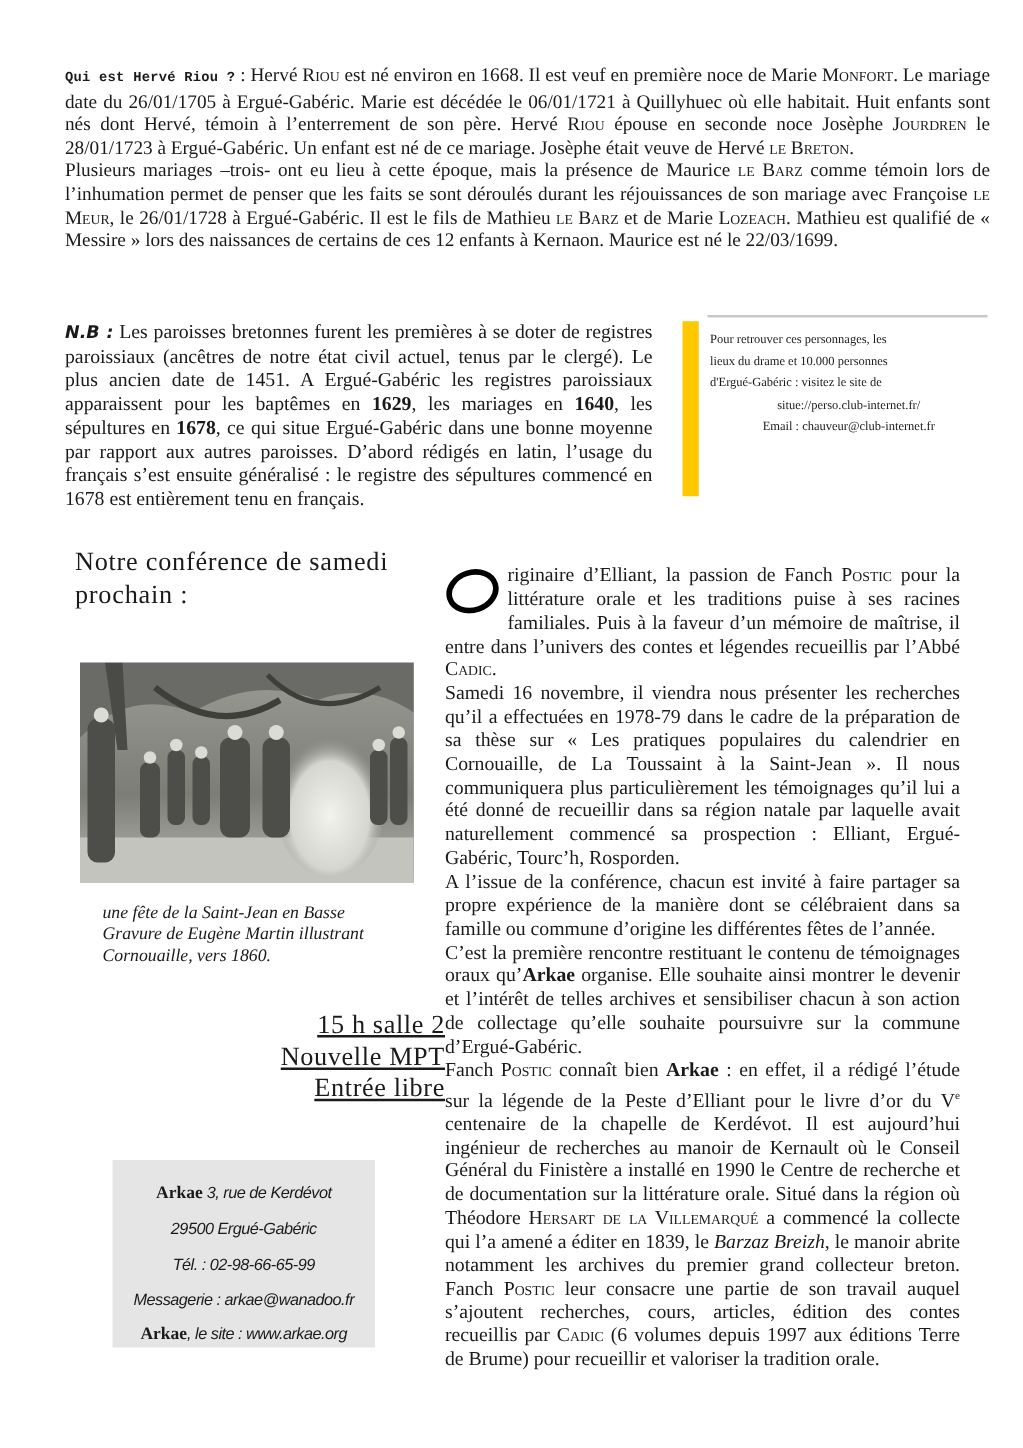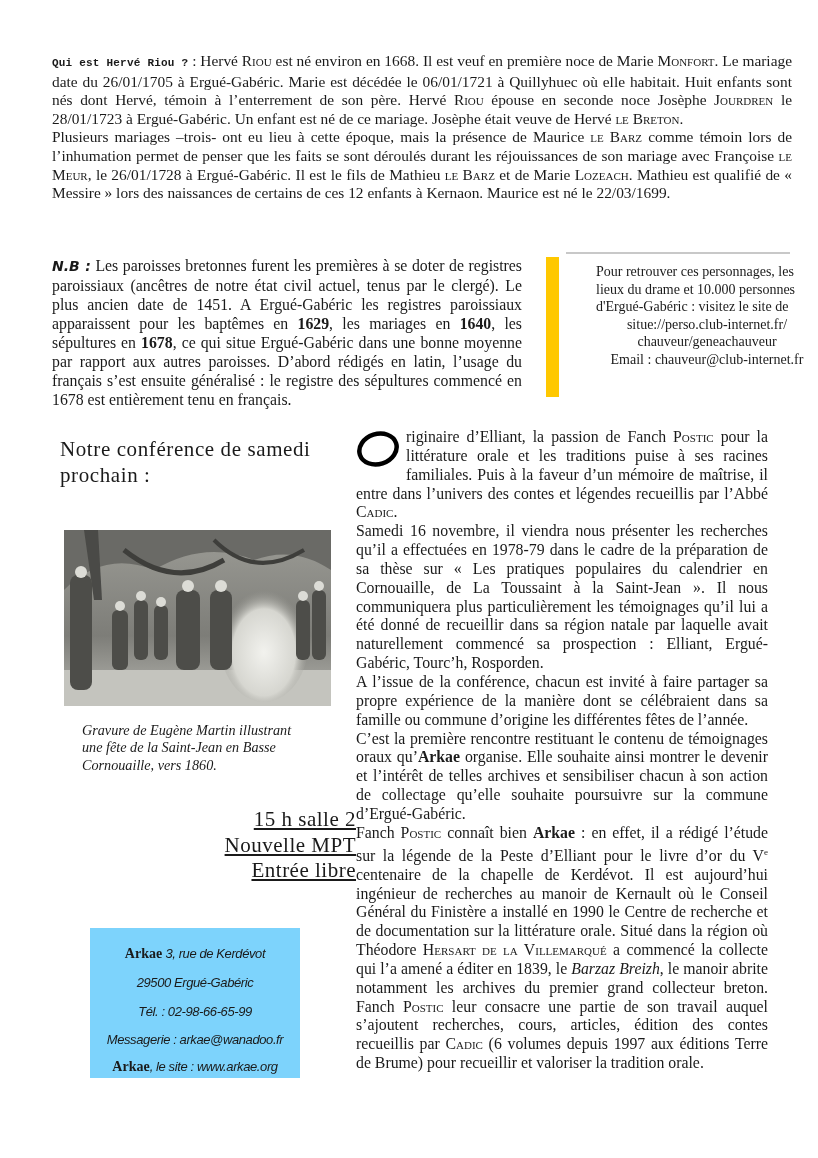--- a/index.html
+++ b/index.html
@@ -13,58 +13,57 @@
     #intro p { margin: 0; }
     .comic { font-family: Liberation Mono, monospace; font-weight: bold; font-size: 11px; letter-spacing: 0.2px; }
 
     
     #nb { left: 52px; top: 256px; width: 470px; font-size: 15.8px; line-height: 19px; text-align: justify; margin: 0; }
     .nb-label { font-family: "DejaVu Sans", sans-serif; font-weight: bold; font-style: italic; font-size: 14px; }
 
     
     #side-line { left: 566px; top: 252px; width: 224px; height: 2px; background: #c8c8c8; }
     #side-bar { left: 546px; top: 257px; width: 13px; height: 140px; background: #ffc800; }
-    #side-text { left: 596px; top: 263px; width: 222px; font-size: 14px; line-height: 17.6px; }
+    #side-text { left: 568px; top: 263px; width: 222px; font-size: 10px; line-height: 17.6px; }
     #side-text .l { display: block; }
     #side-text .c { display: block; text-align: center; }
 
     
     #conf-title { left: 60px; top: 436px; width: 296px; text-align: left; font-size: 21px; line-height: 26px; letter-spacing: 0.6px; }
     #engraving { left: 64px; top: 530px; width: 267px; height: 176px; background: #8a8a85; overflow: hidden; }
     #caption { left: 82px; top: 722px; width: 260px; font-style: italic; font-size: 14.2px; line-height: 17.4px; }
     #event { left: 60px; top: 807px; width: 296px; text-align: right; font-size: 21px; line-height: 25.5px; letter-spacing: 0.5px; text-decoration: underline; }
 
-    #contact { left: 90px; top: 928px; width: 210px; height: 150px; background: #7dd3fc; text-align: center; font-size: 13px; }
+    #contact { left: 90px; top: 928px; width: 210px; height: 150px; background: #e5e5e5; text-align: center; font-size: 13px; }
     #contact .row { position: absolute; left: 0; width: 100%; }
     .cond { font-family: "Liberation Sans", "DejaVu Sans", sans-serif; font-style: italic; letter-spacing: -0.4px; font-size: 13px; }
     .bsans { font-family: "Liberation Serif", serif; font-weight: bold; font-size: 14px; }
 
     
-    #article { left: 356px; top: 428px; width: 412px; font-size: 15.8px; line-height: 18.85px; text-align: justify; }
+    #article { left: 356px; top: 452px; width: 412px; font-size: 15.8px; line-height: 18.85px; text-align: justify; }
     #article p { margin: 0; }
     #dropcap { float: left; width: 46px; height: 36px; margin: 3px 4px 0 0; }
   </style>
 </head>
 <body>
 
 <div id="intro" class="abs">
   <p><span class="comic">Qui est Hervé Riou ?</span><span><span> : Hervé </span><span class="sc">Riou</span><span> est né environ en 1668. Il est veuf en première noce de Marie </span><span class="sc">Monfort</span><span>. Le mariage date du 26/01/1705 à Ergué-Gabéric. Marie est décédée le 06/01/1721 à Quillyhuec où elle habitait. Huit enfants sont nés dont Hervé, témoin à l’enterrement de son père. Hervé </span><span class="sc">Riou</span><span> épouse en seconde noce Josèphe </span><span class="sc">Jourdren</span><span> le 28/01/1723 à Ergué-Gabéric. Un enfant est né de ce mariage. Josèphe était veuve de Hervé </span><span class="sc">le Breton</span><span>.</span></span></p>
   <p><span>Plusieurs mariages –trois- ont eu lieu à cette époque, mais la présence de Maurice </span><span class="sc">le Barz</span><span> comme témoin lors de l’inhumation permet de penser que les faits se sont déroulés durant les réjouissances de son mariage avec Françoise </span><span class="sc">le Meur</span><span>, le 26/01/1728 à Ergué-Gabéric. Il est le fils de Mathieu </span><span class="sc">le Barz</span><span> et de Marie </span><span class="sc">Lozeach</span><span>. Mathieu est qualifié de « Messire » lors des naissances de certains de ces 12 enfants à Kernaon. Maurice est né le 22/03/1699.</span></p>
 </div>
 
 <p id="nb" class="abs"><span class="nb-label">N.B :</span><span><span> Les paroisses bretonnes furent les premières à se doter de registres paroissiaux (ancêtres de notre état civil actuel, tenus par le clergé). Le plus ancien date de 1451. A Ergué-Gabéric les registres paroissiaux  apparaissent pour les baptêmes en </span><b>1629</b><span>, les mariages en </span><b>1640</b><span>, les sépultures en </span><b>1678</b><span>, ce qui situe Ergué-Gabéric dans une bonne moyenne par rapport aux autres paroisses. D’abord rédigés en latin, l’usage du français s’est ensuite généralisé : le registre des sépultures commencé en 1678 est entièrement tenu en français.</span></span></p>
 
 <div id="side-line" class="abs"></div>
 <div id="side-bar" class="abs"></div>
 <div id="side-text" class="abs">
   <span class="l">Pour retrouver ces personnages, les</span>
   <span class="l">lieux du drame et 10.000 personnes</span>
   <span class="l">d'Ergué-Gabéric : visitez le site de</span>
   <span class="c">situe://perso.club-internet.fr/</span>
-  <span class="c">chauveur/geneachauveur</span>
   <span class="c">Email : chauveur@club-internet.fr</span>
 </div>
 
 <div id="conf-title" class="abs">
   <div>Notre conférence de samedi</div>
   <div>prochain :</div>
 </div>
 
 <div id="engraving" class="abs" title="Engraving of a Saint-Jean bonfire dance">
   <svg width="267" height="176" viewBox="0 0 267 176">
@@ -104,22 +103,22 @@
       <circle cx="97" cy="72" r="5"></circle>
         <circle cx="124" cy="56" r="6"></circle>
         <circle cx="157" cy="56" r="6"></circle>
       <circle cx="239" cy="66" r="5"></circle>
         <circle cx="255" cy="56" r="5"></circle>
     </g>
   </svg>
 </div>
 
 <div id="caption" class="abs">
+  <div>une fête de la Saint-Jean en Basse</div>
   <div>Gravure de Eugène Martin illustrant</div>
-  <div>une fête de la Saint-Jean en Basse</div>
   <div>Cornouaille, vers 1860.</div>
 </div>
 
 <div id="event" class="abs">
   <div>15 h salle 2</div>
   <div>Nouvelle MPT</div>
   <div>Entrée libre</div>
 </div>
 
 <div id="contact" class="abs">

